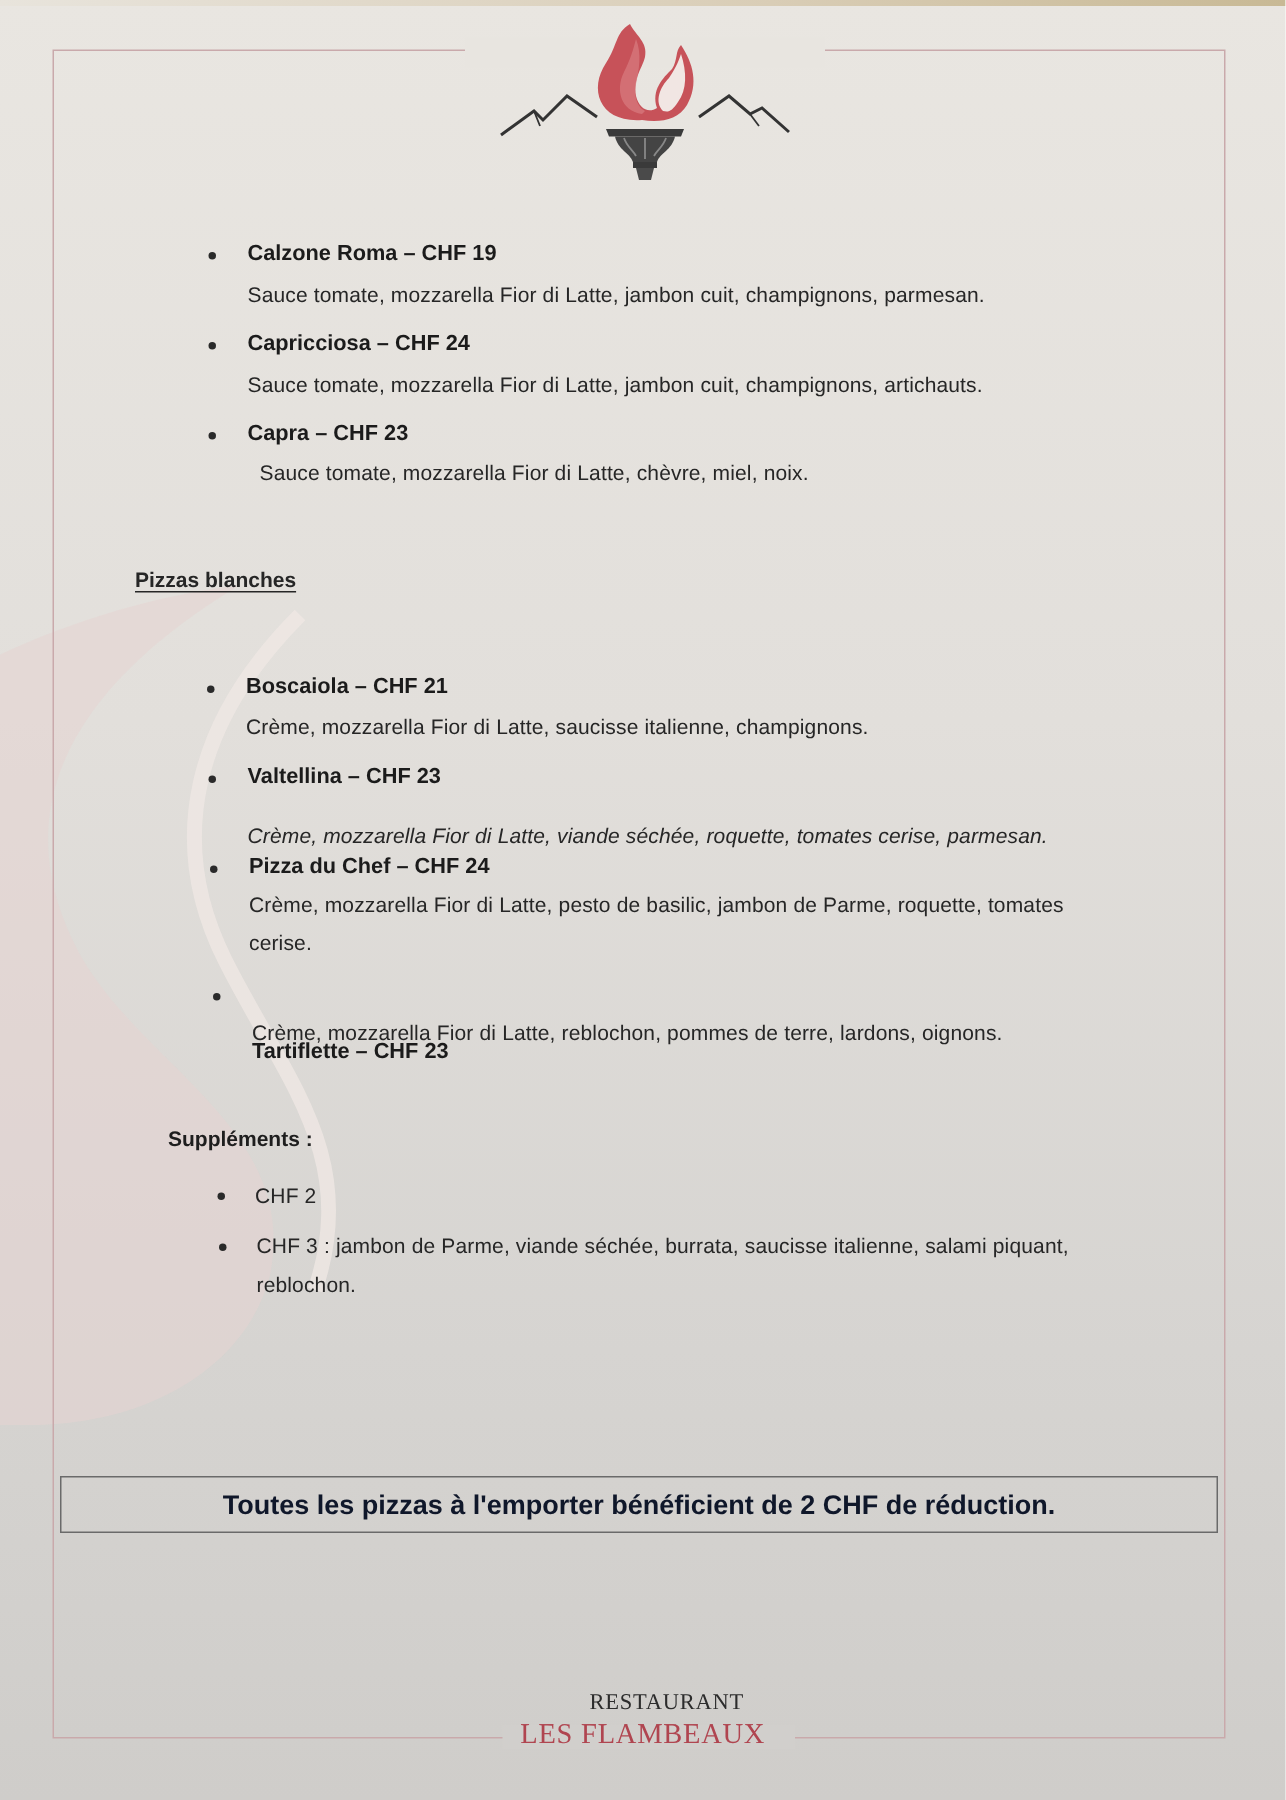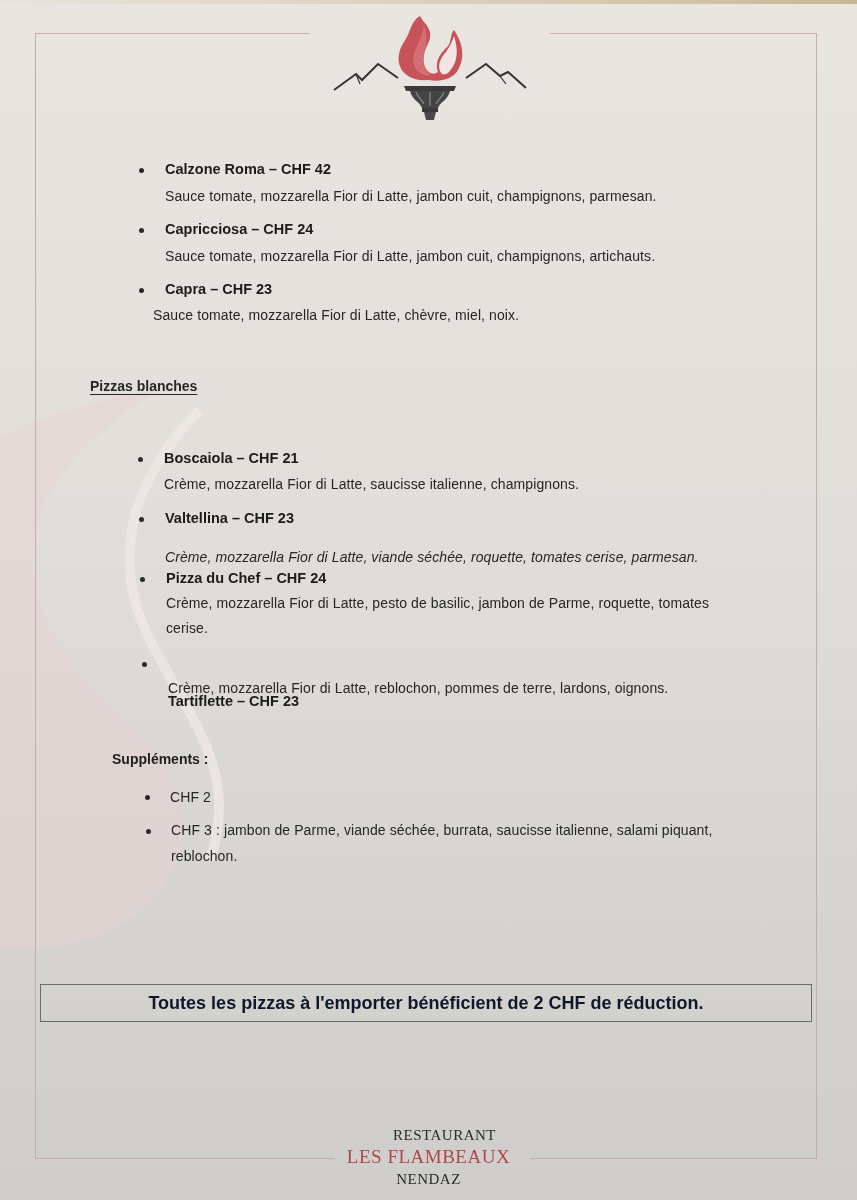--- a/index.html
+++ b/index.html
@@ -92,34 +92,34 @@
   <path d="M80 79 C82 88 90 90 92 96 L108 96 C110 90 118 88 120 79 Z" fill="#444"></path>
   <path d="M86 80 C88 86 92 88 94 92 M114 80 C112 86 108 88 106 92 M100 80 L100 94" stroke="#888" stroke-width="1.2" fill="none"></path>
   <rect x="92" y="96" width="16" height="4" fill="#3a3a3a"></rect>
   <path d="M94 100 L106 100 L104 108 L96 108 Z" fill="#4a4a4a"></path>
 </svg>
 
 <div class="content">
 
   <div class="item">
     <span class="bullet" style="left:139px; top:168px;"></span>
-    <span class="item-title" style="left:165px; top:161px;">Calzone Roma – CHF 42</span>
+    <span class="item-title" style="left:165px; top:161px;">Calzone Roma – CHF 19</span>
     <span class="item-desc" style="left:165px; top:188px;">Sauce tomate, mozzarella Fior di Latte, jambon cuit, champignons, parmesan.</span>
   </div>
 
   <div class="item">
     <span class="bullet" style="left:139px; top:228px;"></span>
     <span class="item-title" style="left:165px; top:221px;">Capricciosa – CHF 24</span>
     <span class="item-desc" style="left:165px; top:248px;">Sauce tomate, mozzarella Fior di Latte, jambon cuit, champignons, artichauts.</span>
   </div>
 
   <div class="item">
     <span class="bullet" style="left:139px; top:288px;"></span>
     <span class="item-title" style="left:165px; top:281px;">Capra – CHF 23</span>
-    <span class="item-desc" style="left:153px; top:307px;">Sauce tomate, mozzarella Fior di Latte, chèvre, miel, noix.</span>
+    <span class="item-desc" style="left:173px; top:307px;">Sauce tomate, mozzarella Fior di Latte, chèvre, miel, noix.</span>
   </div>
 
   <span class="section-title" style="left:90px; top:378px;">Pizzas blanches</span>
 
   <div class="item">
     <span class="bullet" style="left:138px; top:457px;"></span>
     <span class="item-title" style="left:164px; top:450px;">Boscaiola – CHF 21</span>
     <span class="item-desc" style="left:164px; top:476px;">Crème, mozzarella Fior di Latte, saucisse italienne, champignons.</span>
   </div>
 
@@ -153,18 +153,17 @@
     <span class="bullet" style="left:146px; top:829px;"></span>
     <span class="item-desc" style="left:171px; top:822px;">CHF 3 : jambon de Parme, viande séchée, burrata, saucisse italienne, salami piquant,</span>
     <span class="item-desc" style="left:171px; top:848px;">reblochon.</span>
   </div>
 
   <div class="notice">Toutes les pizzas à l'emporter bénéficient de 2 CHF de réduction.</div>
 
   <div class="footer">
     <div class="footer-line1">RESTAURANT</div>
     <div class="footer-line2">LES FLAMBEAUX</div>
-    <div class="footer-line3">NENDAZ</div>
   </div>
 </div>
 
 <div style="position:absolute; left:335px; top:1150px; width:195px; height:16px; background:#d1cfcc;"></div>
 <div style="position:absolute; left:0; top:1146px; width:857px; text-align:center; font-family:'Liberation Serif','DejaVu Serif',serif; font-size:19px; color:#b04550; letter-spacing:0.5px; line-height:22px;">LES FLAMBEAUX</div>
 
 </body></html>

